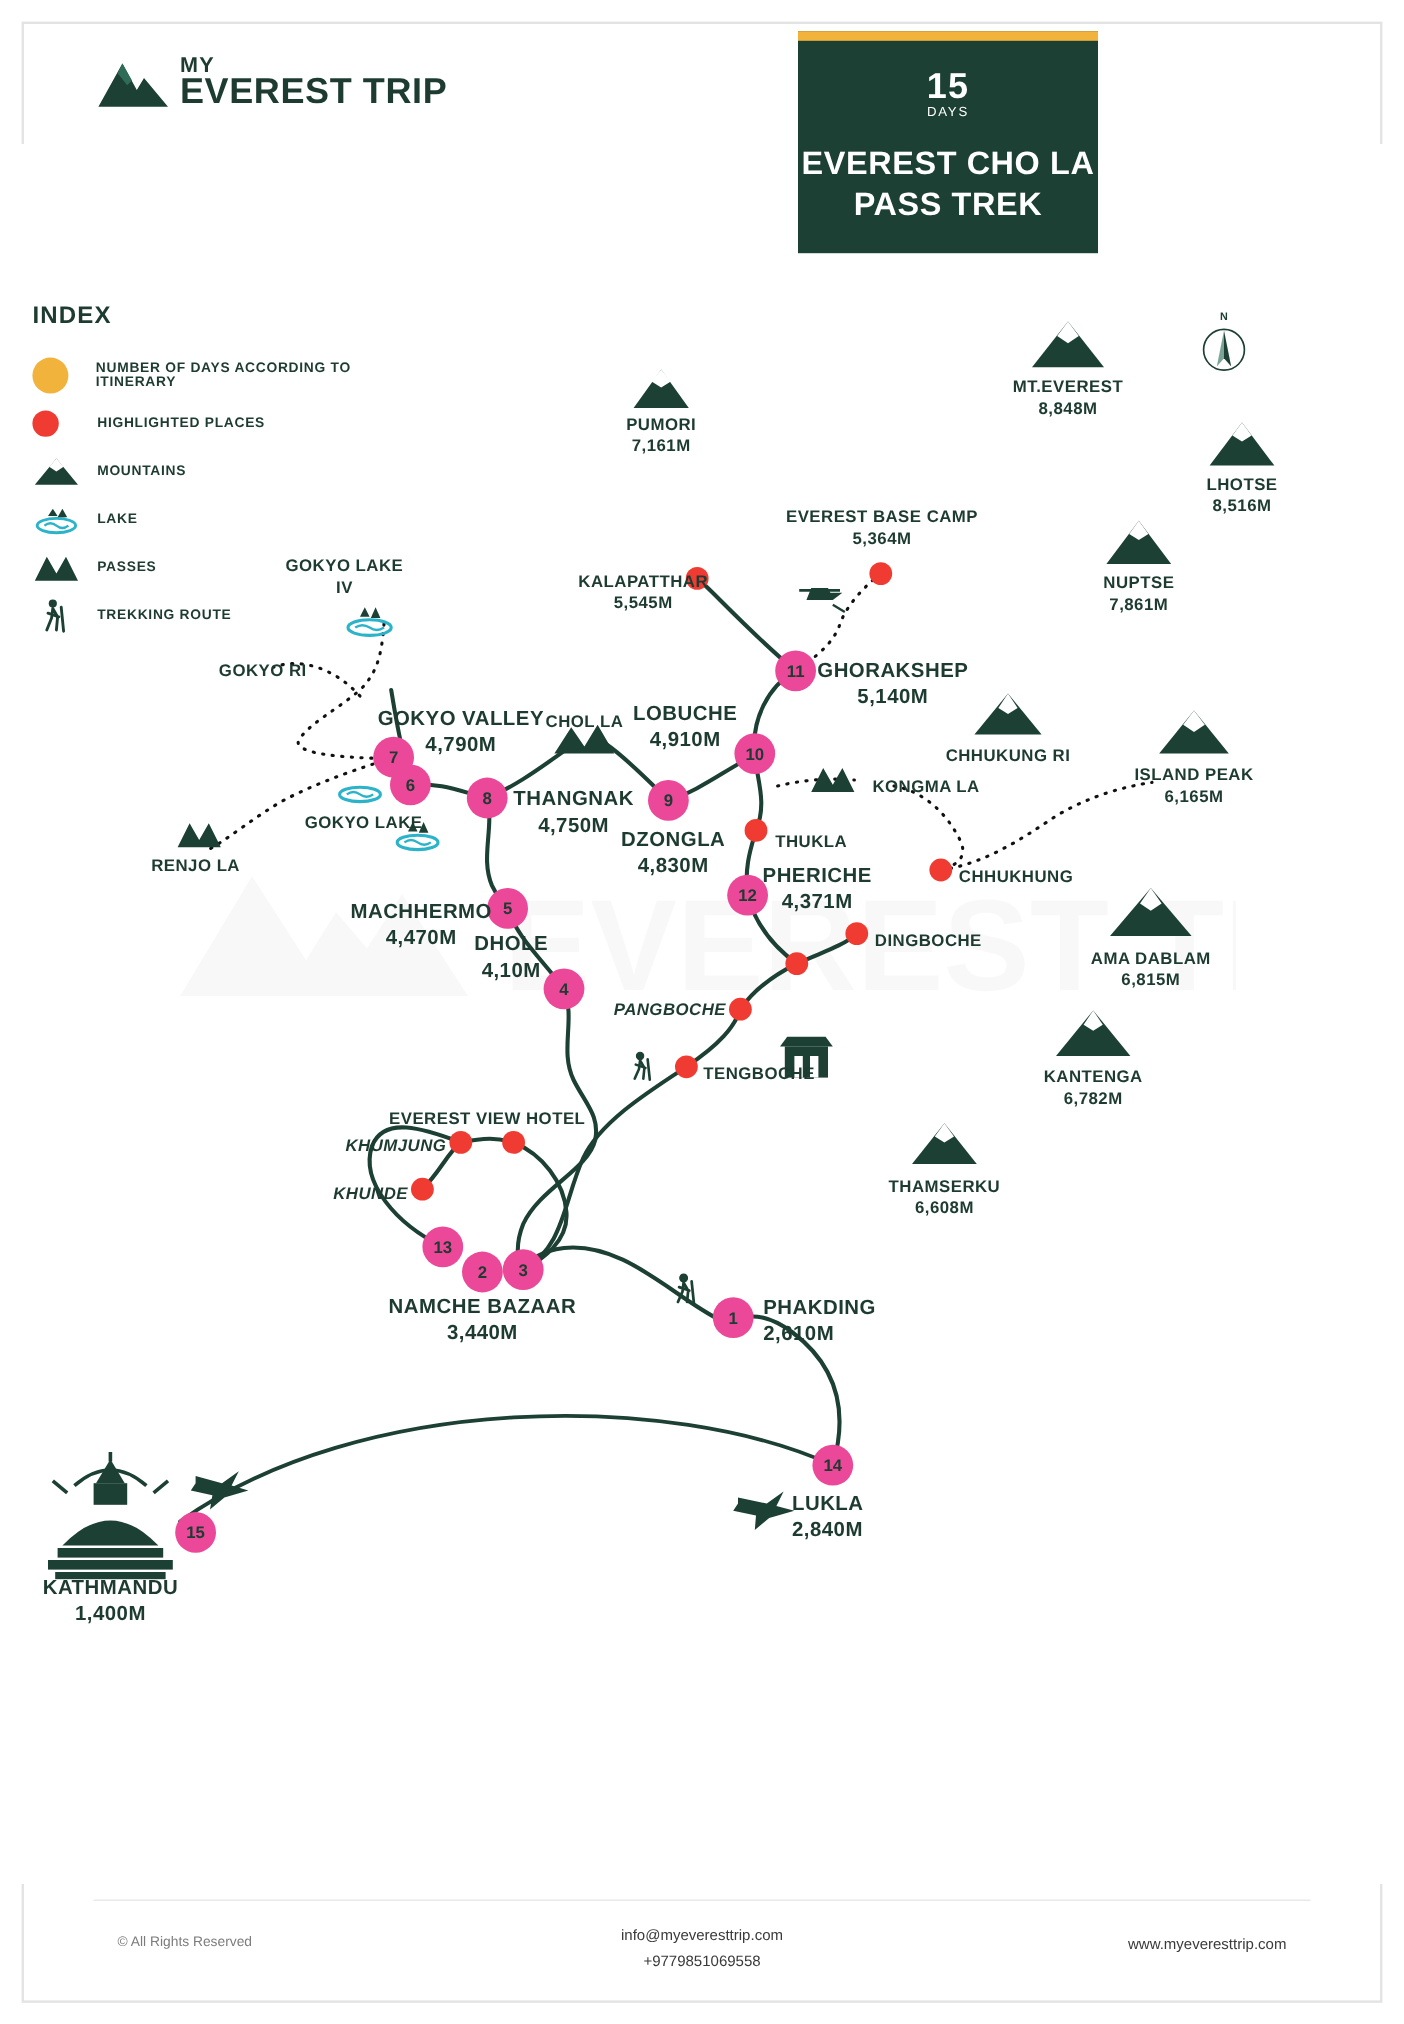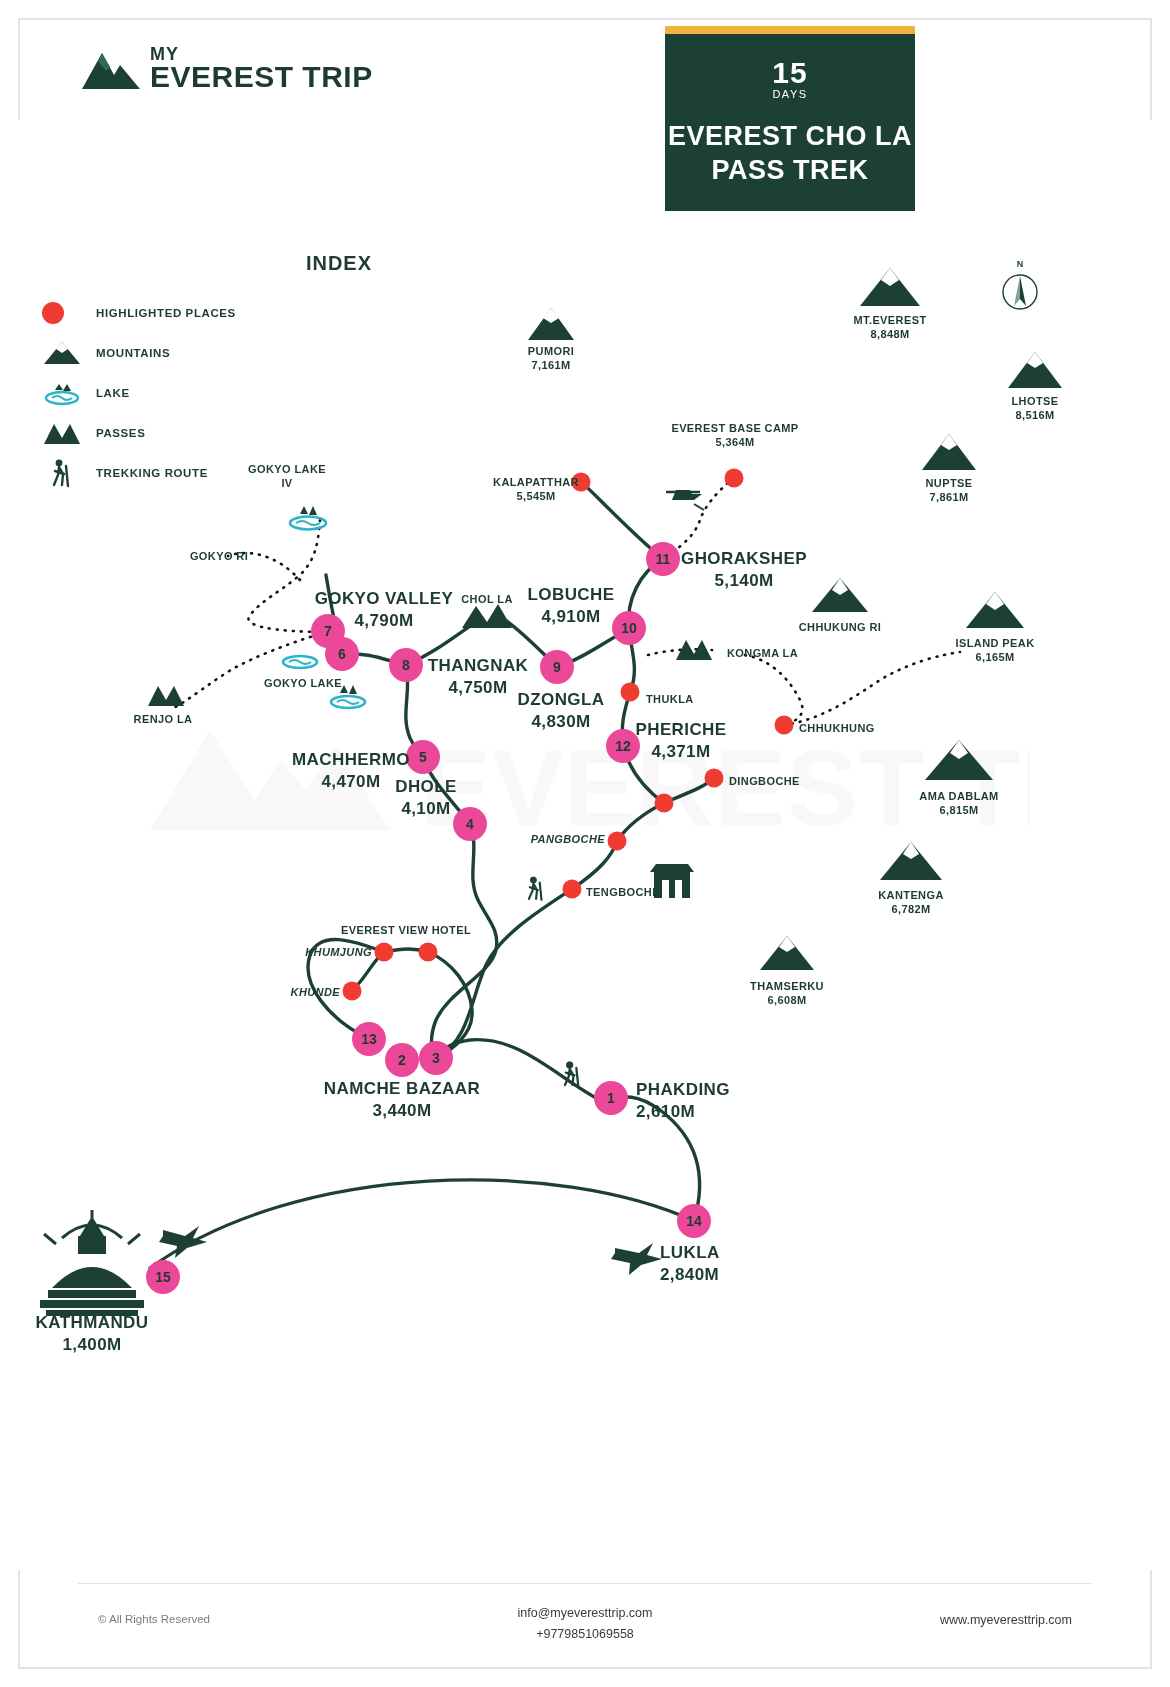--- a/index.html
+++ b/index.html
@@ -45,21 +45,21 @@
     padding-top:22px;
   }
   .title-days-num { font-size:30px; font-weight:bold; letter-spacing:1px; }
   .title-days-lbl { font-size:11px; letter-spacing:1.5px; margin-top:-2px; }
   .title-name {
     margin-top:20px; font-size:27px; font-weight:bold; line-height:1.25;
     letter-spacing:0.5px;
   }
 
   
-  .index-box { position:absolute; left:42px; top:252px; width:330px;text-align:right; }
+  .index-box { position:absolute; left:27px; top:252px; width:330px; }
   .index-title {
     font-size:20px; font-weight:bold; letter-spacing:1px; margin-bottom:18px;
     color:#1d3b30;
   }
   .index-row { display:flex; align-items:center; height:40px; }
   .index-icon { width:54px; display:flex; align-items:center; justify-content:flex-start; }
   .index-label { font-size:11.5px; letter-spacing:0.6px; font-weight:bold; color:#1d3b30; }
   .dot-amber { width:30px; height:30px; border-radius:50%; background:#f2b33d; }
   .dot-red { width:22px; height:22px; border-radius:50%; background:#ef3b32; }
 
@@ -84,21 +84,21 @@
   }
   .node.place {
     width:19px; height:19px; background:#ef3b32;
   }
 
   .lbl {
     position:absolute; font-weight:bold; color:#1d3b30;
     letter-spacing:0.4px; line-height:1.3;
   }
   .lbl.big { font-size:17px; }
-  .lbl.small { font-size:11px; }
+  .lbl.small { font-size:14px; }
   .lbl.ctr { text-align:center; transform:translateX(-50%); }
   .lbl.right { text-align:right; transform:translateX(-100%);font-style:italic; }
 
   .peak { position:absolute; transform:translate(-50%,-50%); }
 
   
   .footer {
     position:absolute; left:18px; right:18px; bottom:18px; height:86px;
   }
   .footer-rule {
@@ -150,20 +150,26 @@
   <div class="title-days-lbl">DAYS</div>
   <div class="title-name">
     <div>EVEREST CHO LA</div>
     <div>PASS TREK</div>
   </div>
 </div>
 
 <div class="index-box">
   <div class="index-title">INDEX</div>
 
+  <div class="index-row">
+    <span class="index-icon">
+        <span class="dot-amber"></span>
+      </span>
+    <span class="index-label">NUMBER OF DAYS ACCORDING TO ITINERARY</span>
+  </div>
 
   <div class="index-row">
     <span class="index-icon">
         <span class="dot-red"></span>
       </span>
     <span class="index-label">HIGHLIGHTED PLACES</span>
   </div>
 
   <div class="index-row">
     <span class="index-icon">

